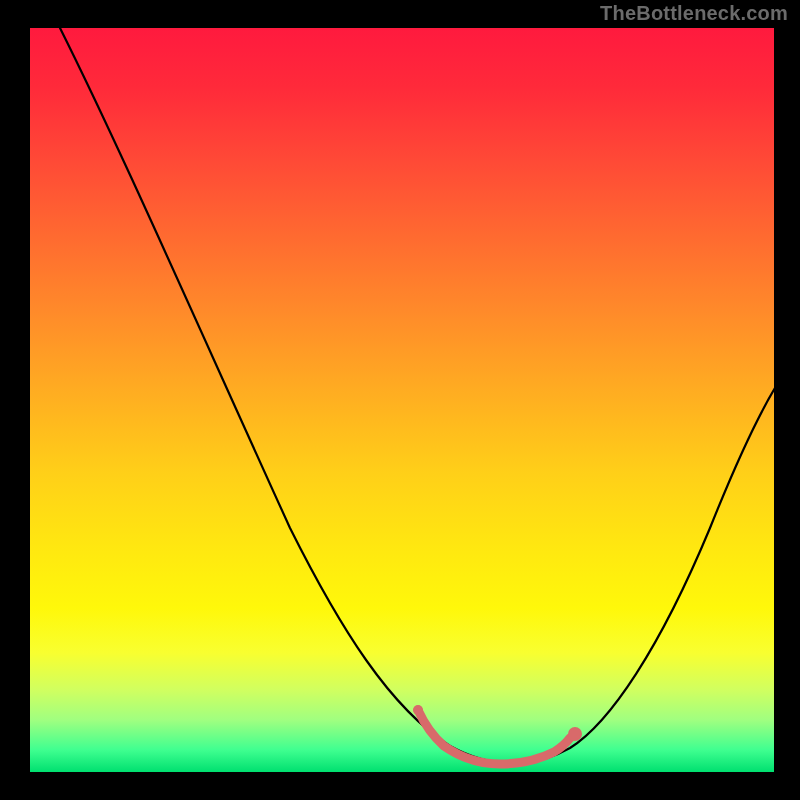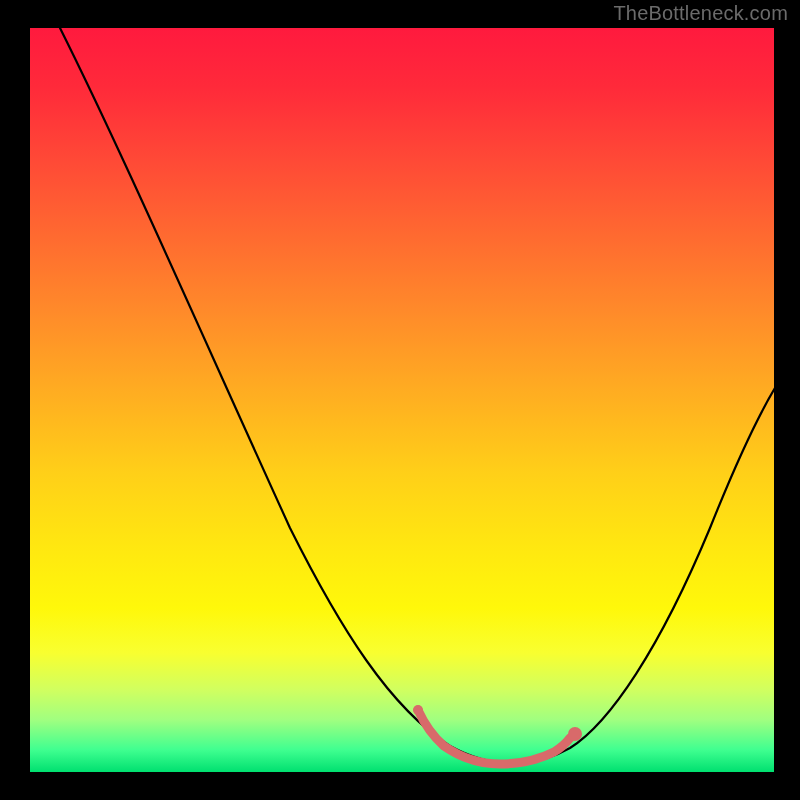--- a/index.html
+++ b/index.html
@@ -35,21 +35,21 @@
       #40ff90 97%,
       #00e070 100%
     );
   }
   .watermark {
     position: absolute;
     top: 2px;
     right: 12px;
     color: #6b6b6b;
     font-size: 20px;
-    font-weight: 400;
+    font-weight: 700;
     letter-spacing: 0.2px;
   }
   .curve-svg {
     position: absolute;
   }
   .curve-path {
     fill: none;
     stroke: #000000;
     stroke-width: 2.2;
     stroke-linecap: round;

